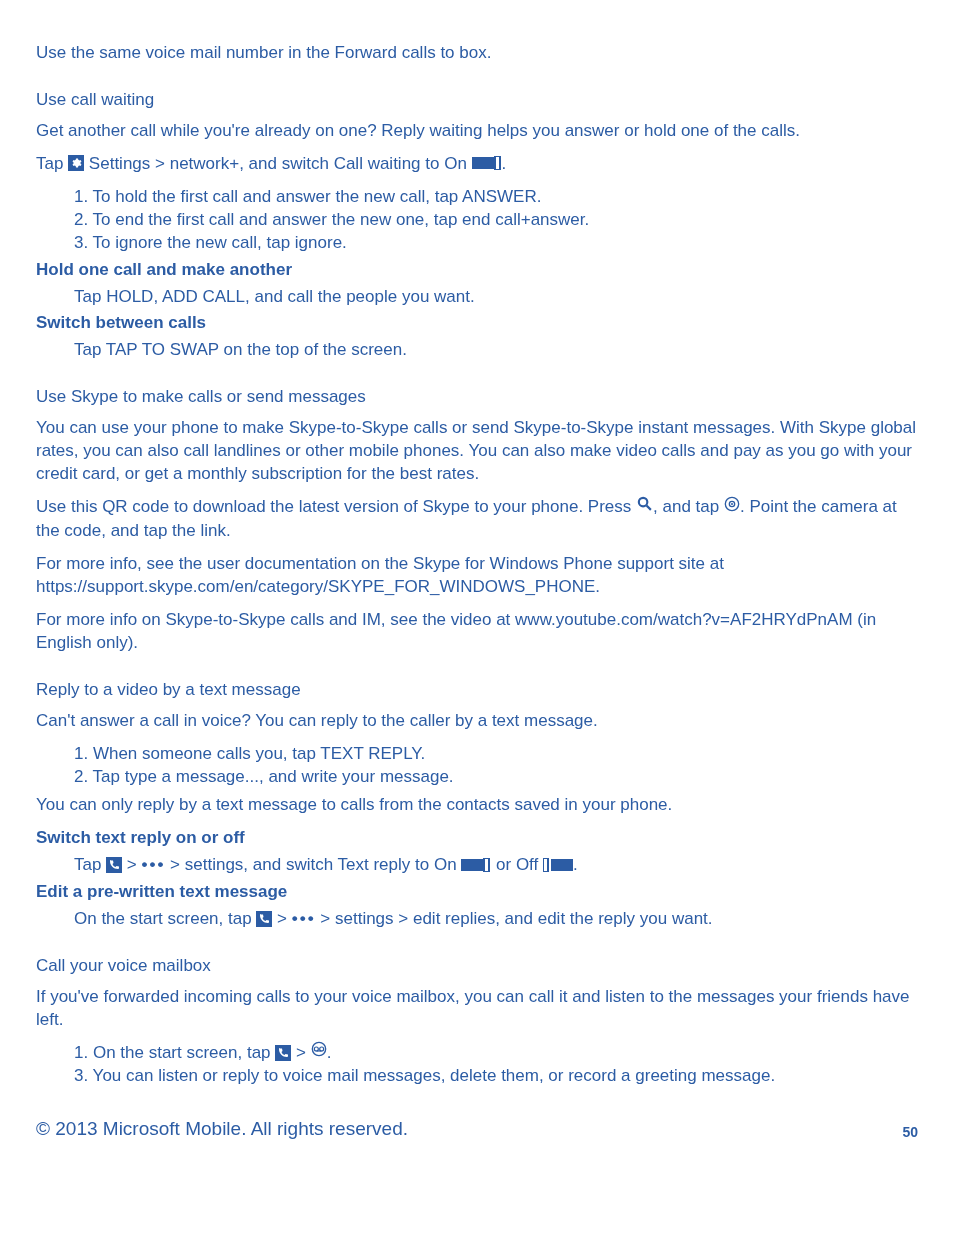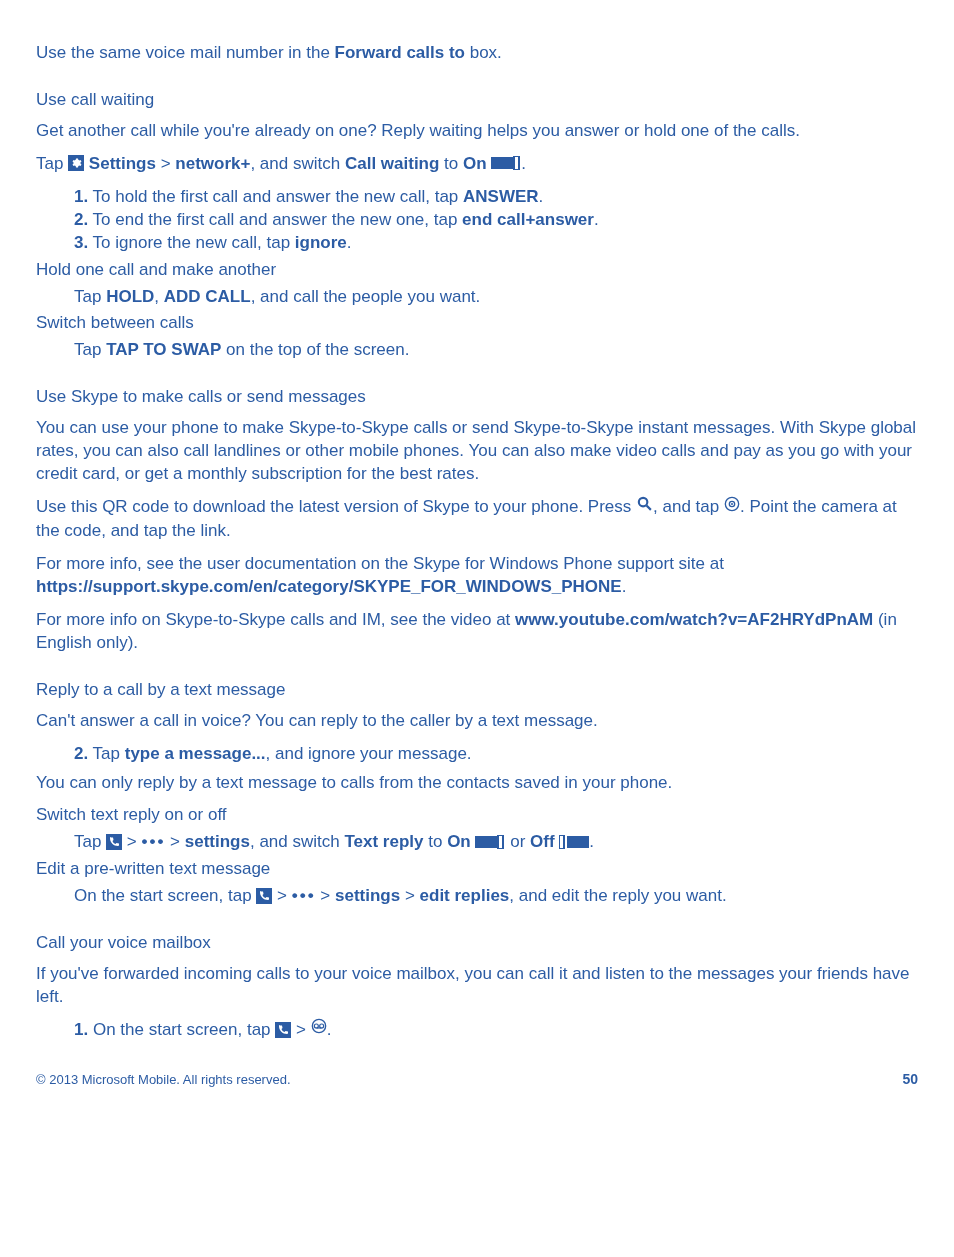--- a/index.html
+++ b/index.html
@@ -5,23 +5,23 @@
   body {
     font-family: "Segoe UI", Tahoma, Arial, sans-serif;
     color: #2c5ca4;
     margin: 0;
     padding: 36px;
     font-size: 17px;
     line-height: 1.35;
     width: 954px;
     box-sizing: border-box;
   }
-  .bold { font-weight: 700; text-align: right; }
+  .bold { font-weight: 400; text-align: right; }
   .heading {
-    font-weight: 400;
+    font-weight: 700;
     margin-top: 2px;
     margin-bottom: 4px;
   }
   .section-heading {
     font-weight: 400;
     margin-top: 24px;
     margin-bottom: 8px;
   }
   p { margin: 6px 0 10px 0; }
   .block { margin-bottom: 4px; margin-left: 38px; }
@@ -53,21 +53,21 @@
     font-weight: 700;
     vertical-align: middle;
   }
   .inline-svg { display: inline-block; vertical-align: middle; position: relative; top: -1px; }
   .footer {
     margin-top: 28px;
     display: flex;
     justify-content: space-between;
     align-items: flex-end;
   }
-  .copyright { font-size: 13px; }
+  .copyright { font-size: 19px; }
   .pagenum { font-size: 14px; font-weight: 700; }
 </style>
 </head>
 <body>
 
 <p>
   <span>Use the same voice mail number in the </span><span class="bold">Forward calls to</span><span> box.</span>
 </p>
 
 <div class="section-heading">Use call waiting</div>
@@ -113,25 +113,26 @@
         <circle cx="12" cy="12" r="1.5" fill="#2c5ca4"></circle>
       </svg></span><span>. Point the camera at the code, and tap the link.</span>
 </p>
 <p>
   <span>For more info, see the user documentation on the Skype for Windows Phone support site at </span><span class="bold">https://support.skype.com/en/category/SKYPE_FOR_WINDOWS_PHONE</span><span>.</span>
 </p>
 <p>
   <span>For more info on Skype-to-Skype calls and IM, see the video at </span><span class="bold">www.youtube.com/watch?v=AF2HRYdPnAM</span><span> (in English only).</span>
 </p>
 
-<div class="section-heading">Reply to a call by a text message</div>
+<div class="section-heading">Reply to a video by a text message</div>
 <p>Can't answer a call in voice? You can reply to the caller by a text message.</p>
 
 <div class="block">
-  <div class="list-line"><span class="bold">2.</span><span> Tap </span><span class="bold">type a message...</span><span>, and ignore your message.</span></div>
+  <div class="list-line"><span class="bold">1.</span><span> When someone calls you, tap </span><span class="bold">TEXT REPLY</span><span>.</span></div>
+  <div class="list-line"><span class="bold">2.</span><span> Tap </span><span class="bold">type a message...</span><span>, and write your message.</span></div>
 </div>
 
 <p>You can only reply by a text message to calls from the contacts saved in your phone.</p>
 
 <div class="heading">Switch text reply on or off</div>
 <div class="block">
   <span>Tap </span><span class="icon-box">
       <svg width="12" height="12" viewBox="0 0 24 24">
         <path fill="#fff" d="M6 2c-1 0-2 1-2 2 0 9 7 16 16 16 1 0 2-1 2-2v-3l-5-1-2 2c-3-1-5-3-6-6l2-2-1-5H6z"></path>
       </svg>
@@ -164,18 +165,19 @@
         <svg width="12" height="12" viewBox="0 0 24 24">
           <path fill="#fff" d="M6 2c-1 0-2 1-2 2 0 9 7 16 16 16 1 0 2-1 2-2v-3l-5-1-2 2c-3-1-5-3-6-6l2-2-1-5H6z"></path>
         </svg>
       </span><span> &gt; </span><span class="inline-svg"><svg width="16" height="16" viewBox="0 0 24 24">
           <circle cx="12" cy="12" r="10" fill="none" stroke="#2c5ca4" stroke-width="2"></circle>
           <circle cx="8" cy="12" r="3" fill="none" stroke="#2c5ca4" stroke-width="1.8"></circle>
           <circle cx="16" cy="12" r="3" fill="none" stroke="#2c5ca4" stroke-width="1.8"></circle>
           <line x1="8" y1="15" x2="16" y2="15" stroke="#2c5ca4" stroke-width="1.8"></line>
         </svg></span><span>.</span>
   </div>
+  <div class="list-line"><span class="bold">3.</span><span> You can listen or reply to voice mail messages, delete them, or record a greeting message.</span></div>
 </div>
 
 <div class="footer">
   <span class="copyright">© 2013 Microsoft Mobile. All rights reserved.</span>
   <span class="pagenum">50</span>
 </div>
 
 </body></html>

